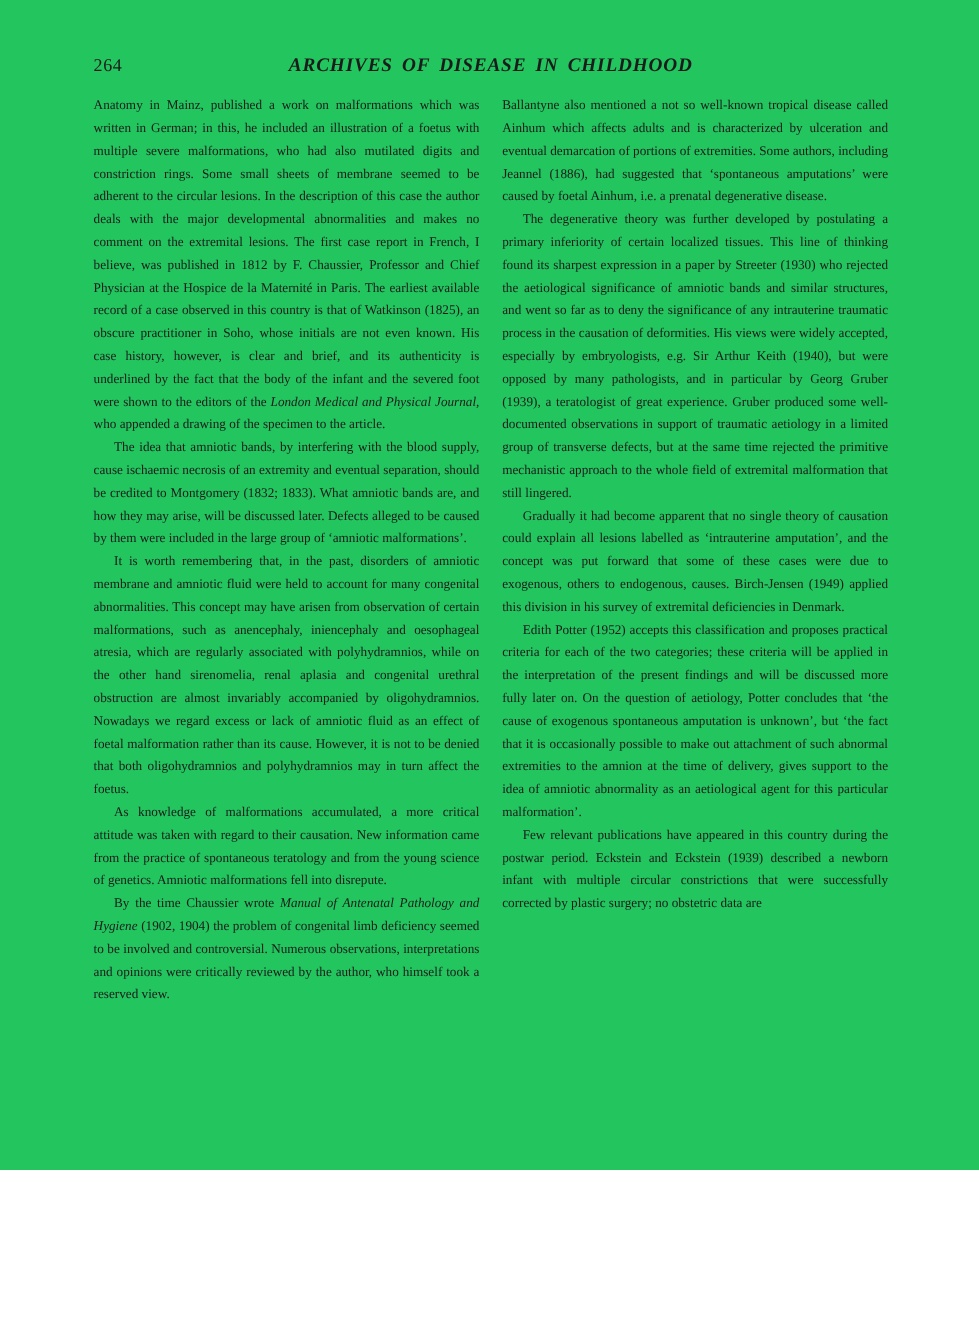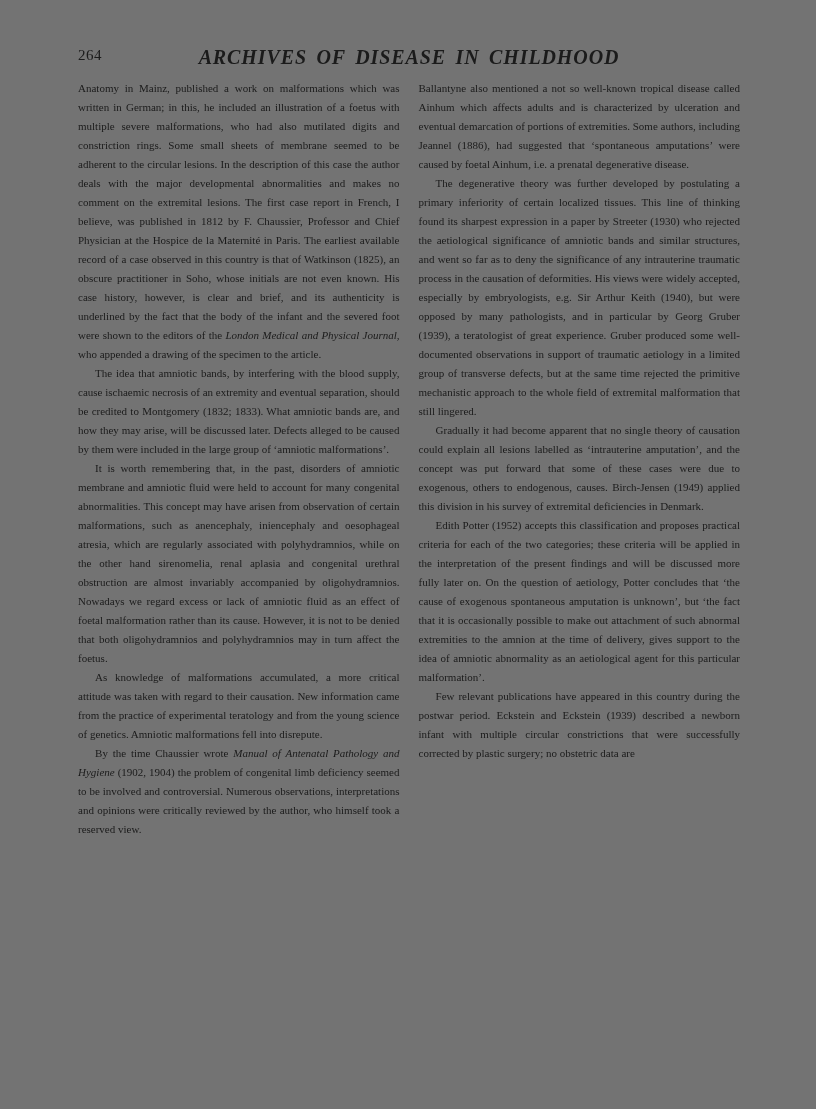--- a/index.html
+++ b/index.html
@@ -1,41 +1,41 @@
 <!DOCTYPE html>
 <html lang="en"><head>
 <meta charset="utf-8">
 <style>
   html, body { margin: 0; padding: 0; background: #ffffff; }
   .page {
     width: 816px;
-    height: 1109px;
+    height: 975px;
     box-sizing: border-box;
     margin: 0 auto;
-    background: #737373;
+    background: #22c55e;
     padding: 46px 76px 30px 78px;
     font-family: "Liberation Serif", serif;
     color: #1b1b1b;
     overflow: hidden;
   }
   .header {
     position: relative;
     text-align: center;
     height: 22px;
     margin-bottom: 11px;
   }
   .page-number {
     position: absolute;
     left: 0;
     top: 1px;
     font-size: 15px;
     letter-spacing: 0.5px;
   }
   .journal-title {
-    font-size: 20px;
+    font-size: 16px;
     font-weight: bold;
     font-style: italic;
     letter-spacing: 0.045em;
     word-spacing: 0.18em;
     white-space: nowrap;
   }
   .columns {
     display: flex;
     gap: 19px;
   }
@@ -63,21 +63,21 @@
     <span class="page-number">264</span>
     <span class="journal-title">ARCHIVES OF DISEASE IN CHILDHOOD</span>
   </div>
 
   <div class="columns">
 
     <div class="column">
       <p class="no-indent"><span>Anatomy in Mainz, published a work on malformations which was written in German; in this, he included an illustration of a foetus with multiple severe malformations, who had also mutilated digits and constriction rings.  Some small sheets of membrane seemed to be adherent to the circular lesions.  In the description of this case the author deals with the major developmental abnormalities and makes no comment on the extremital lesions.  The first case report in French, I believe, was published in 1812 by F. Chaussier, Professor and Chief Physician at the Hospice de la Maternité in Paris.  The earliest available record of a case observed in this country is that of Watkinson (1825), an obscure practitioner in Soho, whose initials are not even known.  His case history, however, is clear and brief, and its authenticity is underlined by the fact that the body of the infant and the severed foot were shown to the editors of the </span><span class="italic">London Medical and Physical Journal,</span><span> who appended a drawing of the specimen to the article.</span></p>
       <p><span>The idea that amniotic bands, by interfering with the blood supply, cause ischaemic necrosis of an extremity and eventual separation, should be credited to Montgomery (1832; 1833).  What amniotic bands are, and how they may arise, will be discussed later.  Defects alleged to be caused by them were included in the large group of ‘amniotic malformations’.</span></p>
       <p><span>It is worth remembering that, in the past, disorders of amniotic membrane and amniotic fluid were held to account for many congenital abnormalities.  This concept may have arisen from observation of certain malformations, such as anencephaly, iniencephaly and oesophageal atresia, which are regularly associated with polyhydramnios, while on the other hand sirenomelia, renal aplasia and congenital urethral obstruction are almost invariably accompanied by oligohydramnios.  Nowadays we regard excess or lack of amniotic fluid as an effect of foetal malformation rather than its cause.  However, it is not to be denied that both oligohydramnios and polyhydramnios may in turn affect the foetus.</span></p>
-      <p><span>As knowledge of malformations accumulated, a more critical attitude was taken with regard to their causation.  New information came from the practice of experimental teratology and from the young science of genetics.  Amniotic malformations fell into disrepute.</span></p>
+      <p><span>As knowledge of malformations accumulated, a more critical attitude was taken with regard to their causation.  New information came from the practice of spontaneous teratology and from the young science of genetics.  Amniotic malformations fell into disrepute.</span></p>
       <p><span>By the time Chaussier wrote </span><span class="italic">Manual of Antenatal Pathology and Hygiene</span><span> (1902, 1904) the problem of congenital limb deficiency seemed to be involved and controversial.  Numerous observations, interpretations and opinions were critically reviewed by the author, who himself took a reserved view.</span></p>
     </div>
 
     <div class="column">
       <p class="no-indent"><span>Ballantyne also mentioned a not so well-known tropical disease called Ainhum which affects adults and is characterized by ulceration and eventual demarcation of portions of extremities.  Some authors, including Jeannel (1886), had suggested that ‘spontaneous amputations’ were caused by foetal Ainhum, i.e. a prenatal degenerative disease.</span></p>
       <p><span>The degenerative theory was further developed by postulating a primary inferiority of certain localized tissues.  This line of thinking found its sharpest expression in a paper by Streeter (1930) who rejected the aetiological significance of amniotic bands and similar structures, and went so far as to deny the significance of any intrauterine traumatic process in the causation of deformities.  His views were widely accepted, especially by embryologists, e.g. Sir Arthur Keith (1940), but were opposed by many pathologists, and in particular by Georg Gruber (1939), a teratologist of great experience.  Gruber produced some well-documented observations in support of traumatic aetiology in a limited group of transverse defects, but at the same time rejected the primitive mechanistic approach to the whole field of extremital malformation that still lingered.</span></p>
       <p><span>Gradually it had become apparent that no single theory of causation could explain all lesions labelled as ‘intrauterine amputation’, and the concept was put forward that some of these cases were due to exogenous, others to endogenous, causes.  Birch-Jensen (1949) applied this division in his survey of extremital deficiencies in Denmark.</span></p>
       <p><span>Edith Potter (1952) accepts this classification and proposes practical criteria for each of the two categories; these criteria will be applied in the interpretation of the present findings and will be discussed more fully later on.  On the question of aetiology, Potter concludes that ‘the cause of exogenous spontaneous amputation is unknown’, but ‘the fact that it is occasionally possible to make out attachment of such abnormal extremities to the amnion at the time of delivery, gives support to the idea of amniotic abnormality as an aetiological agent for this particular malformation’.</span></p>
       <p><span>Few relevant publications have appeared in this country during the postwar period.  Eckstein and Eckstein (1939) described a newborn infant with multiple circular constrictions that were successfully corrected by plastic surgery; no obstetric data are</span></p>
     </div>

